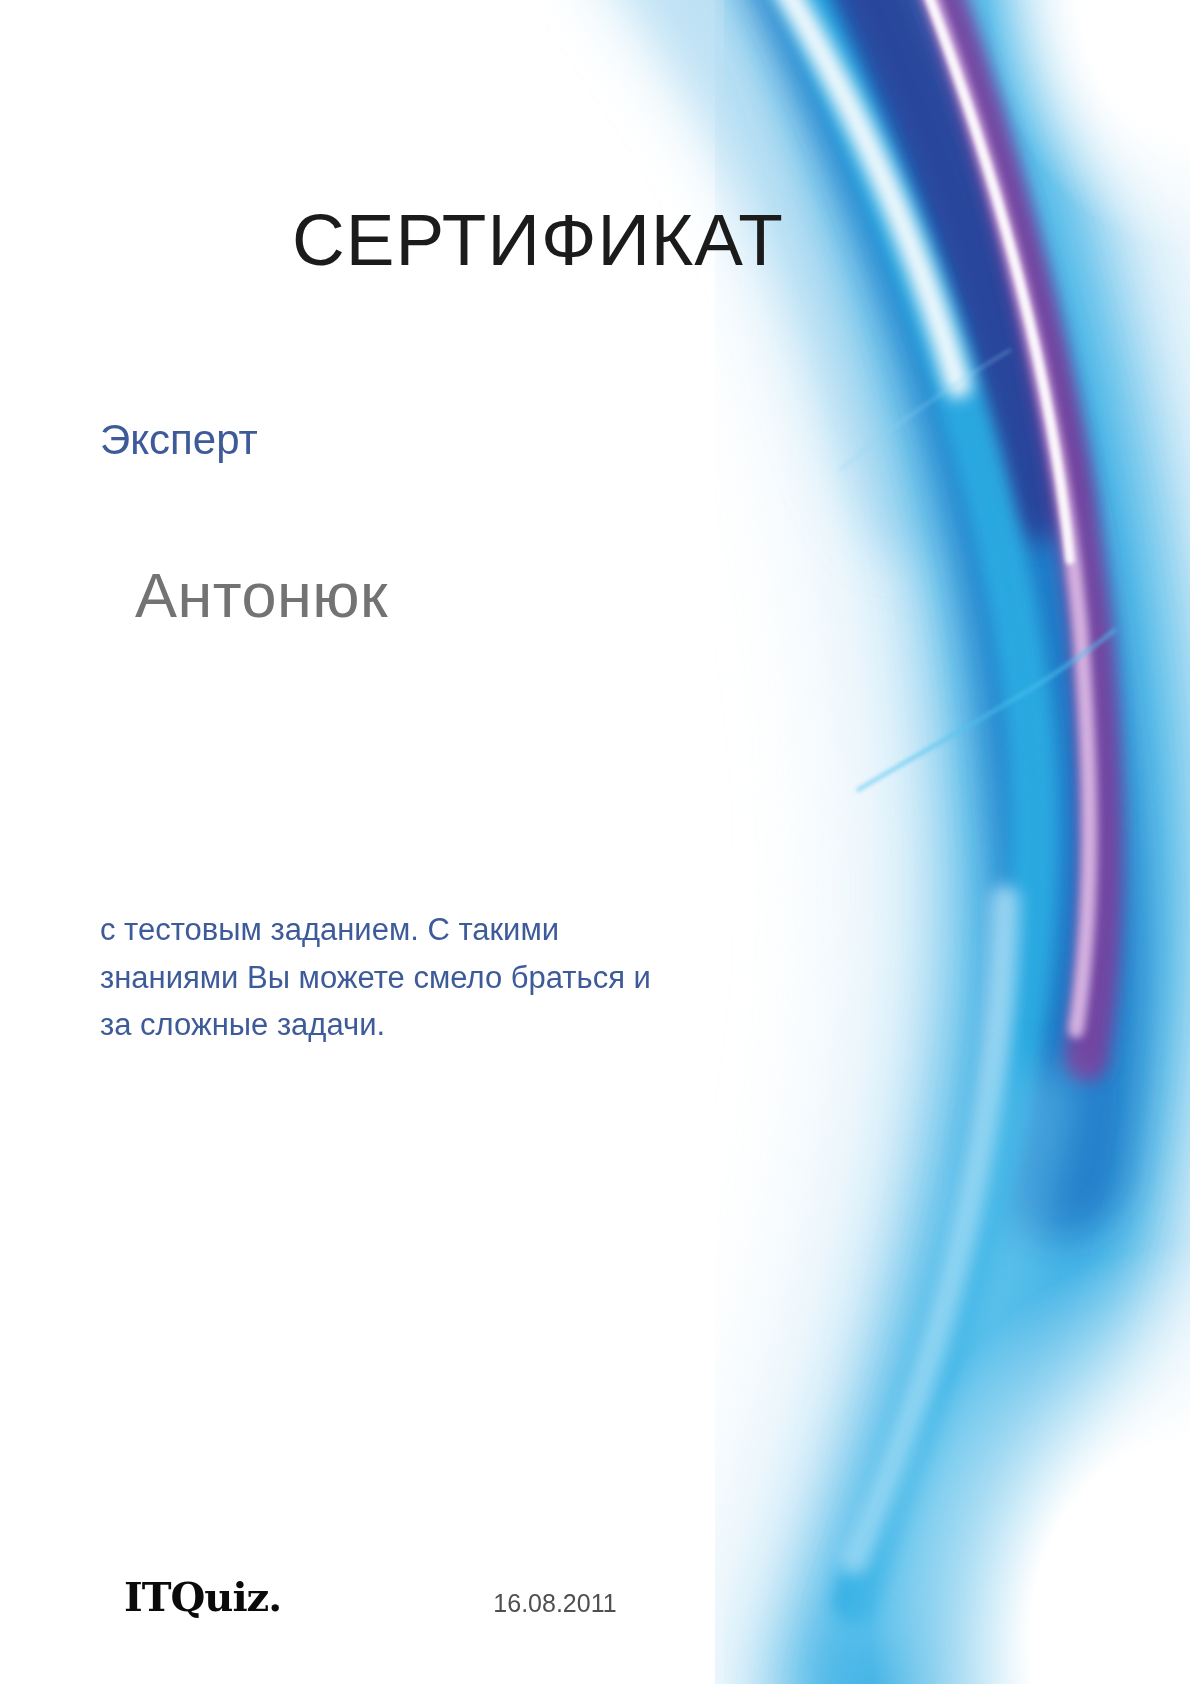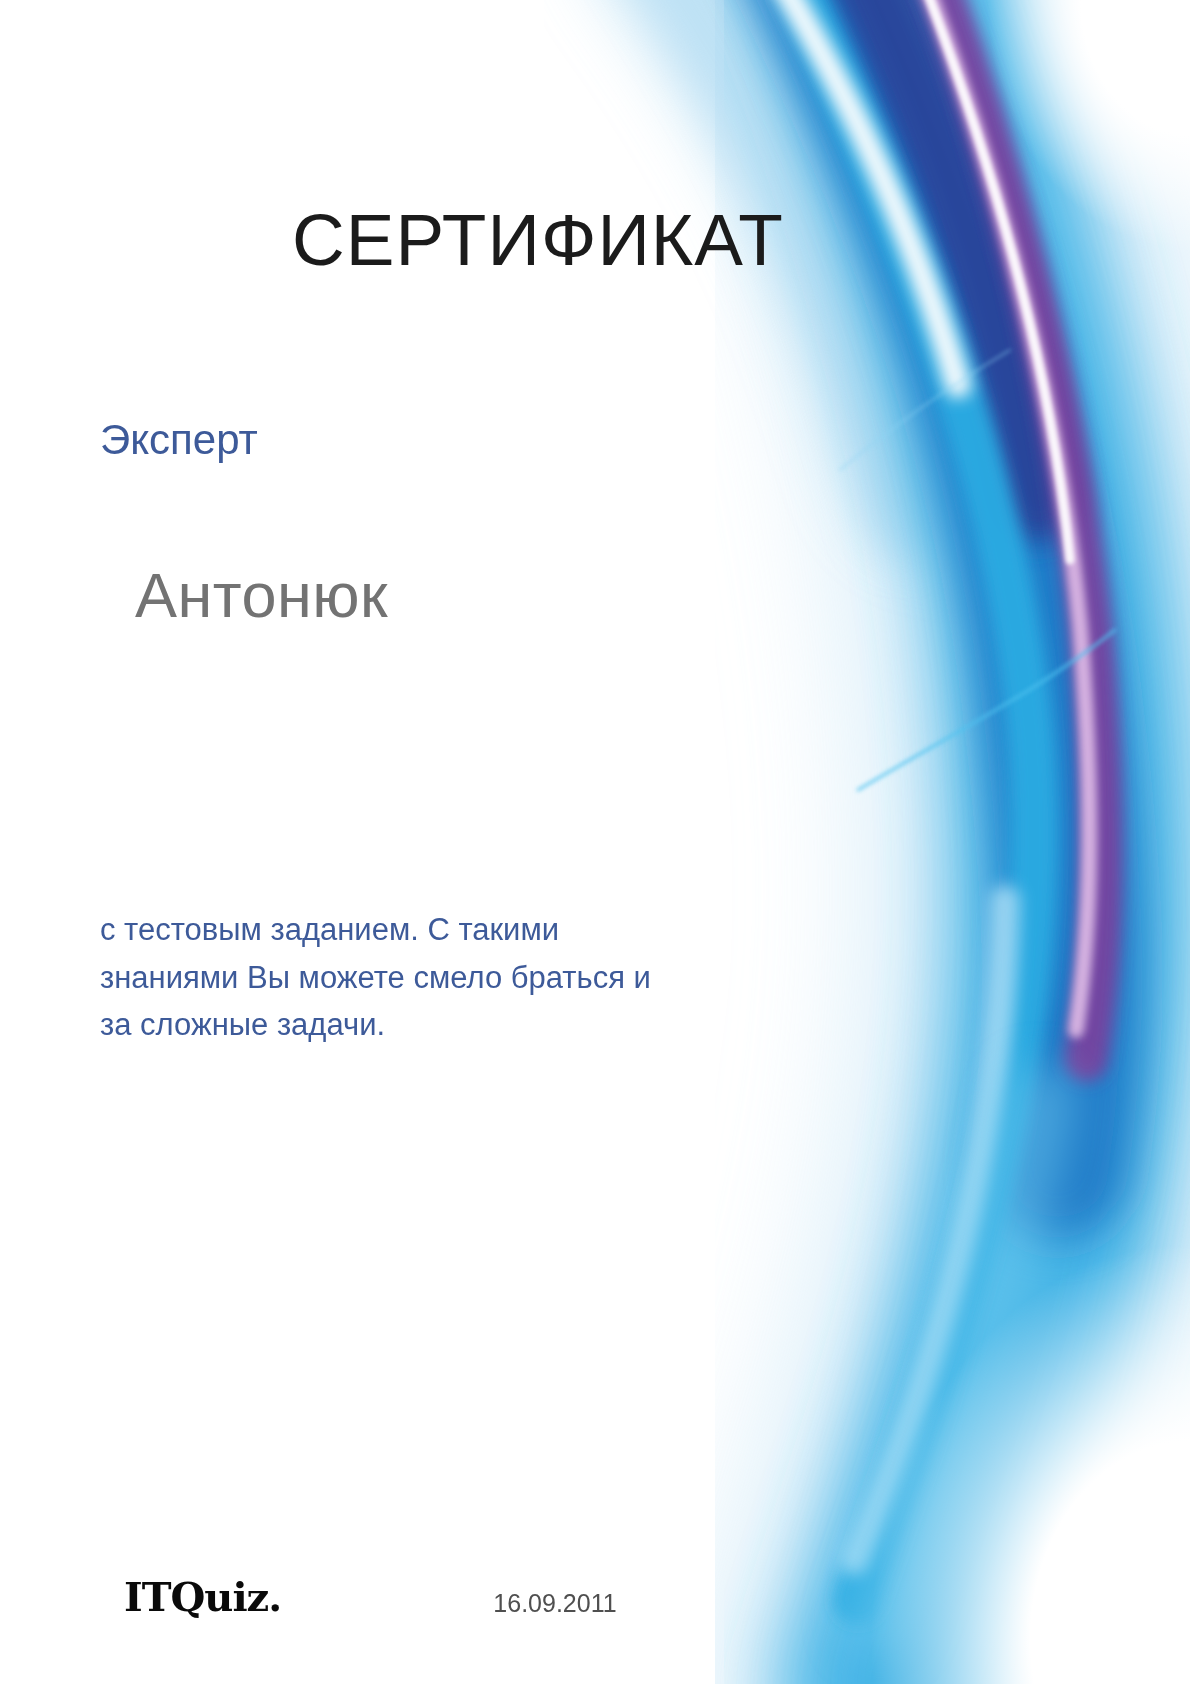--- a/index.html
+++ b/index.html
@@ -182,16 +182,16 @@
   </div>
 
   <div class="txt message">
     <div>с тестовым заданием. С такими</div>
     <div>знаниями Вы можете смело браться и</div>
     <div>за сложные задачи.</div>
   </div>
 
   <div class="txt itquiz">ITQuiz.</div>
 
-  <div class="txt issue-date">16.09.2011</div>
+  <div class="txt issue-date">16.08.2011</div>
 
 
 </div>
 
 </body></html>

